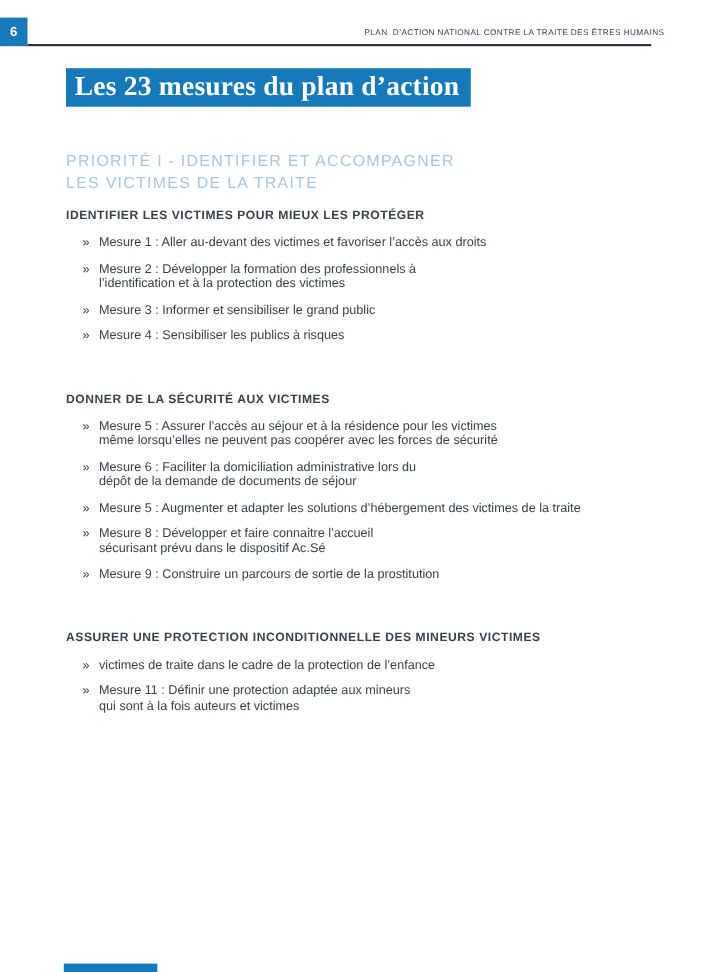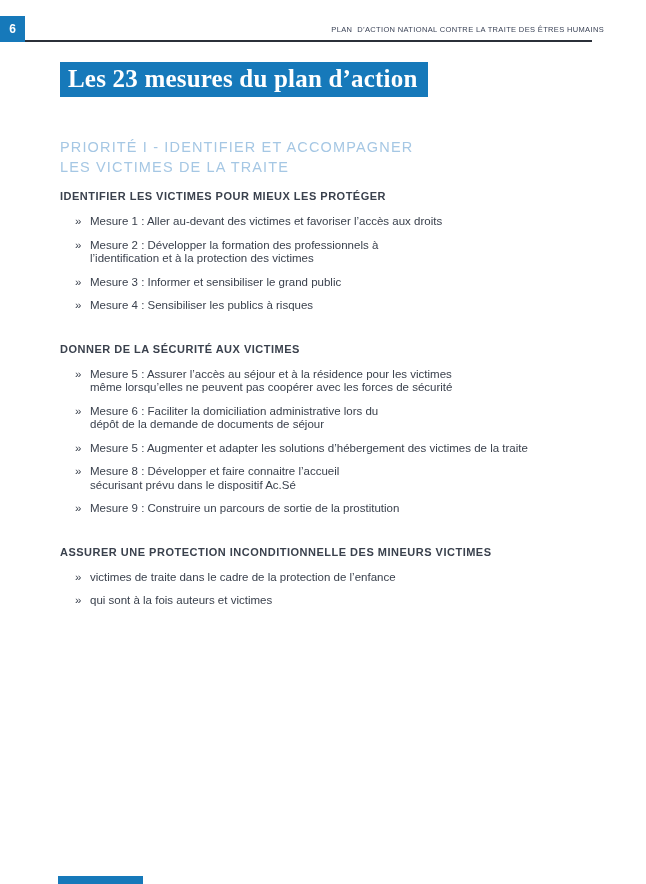--- a/index.html
+++ b/index.html
@@ -40,21 +40,21 @@
     font-family:Liberation Serif, serif;
   }
   .priority {
     margin-top:40px;
     color:#a5c7e4;
     font-size:14.5px; font-weight:normal;
     letter-spacing:1.15px;
     line-height:20px;
     text-transform:uppercase;
   }
-  .section { margin-top:30px; }
+  .section { margin-top:44px; }
   .section:first-of-type { margin-top:13px; }
   .sec-heading {
     font-size:11px; font-weight:bold;
     letter-spacing:0.5px;
     color:#3a414d;
     text-transform:uppercase;
     margin-bottom:13px;
   }
   ul.items { list-style:none; }
   li.item {
@@ -173,20 +173,21 @@
   <li class="item">
     <span class="bullet">»</span>
     <span class="item-lines">
                 <div>victimes de traite dans le cadre de la protection de l’enfance</div>
               </span>
   </li>
 
   <li class="item">
     <span class="bullet">»</span>
     <span class="item-lines">
+                <div>Mesure 11 : Définir une protection adaptée aux mineurs</div>
                 <div>qui sont à la fois auteurs et victimes</div>
               </span>
   </li>
 </ul>
   </section>
 </main>
   </div>
 
   <div class="footer-bar"></div>
 </div>

